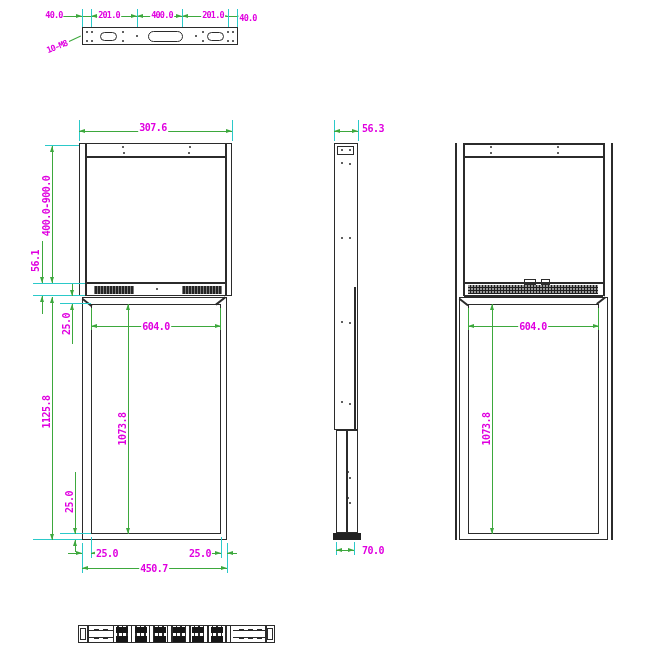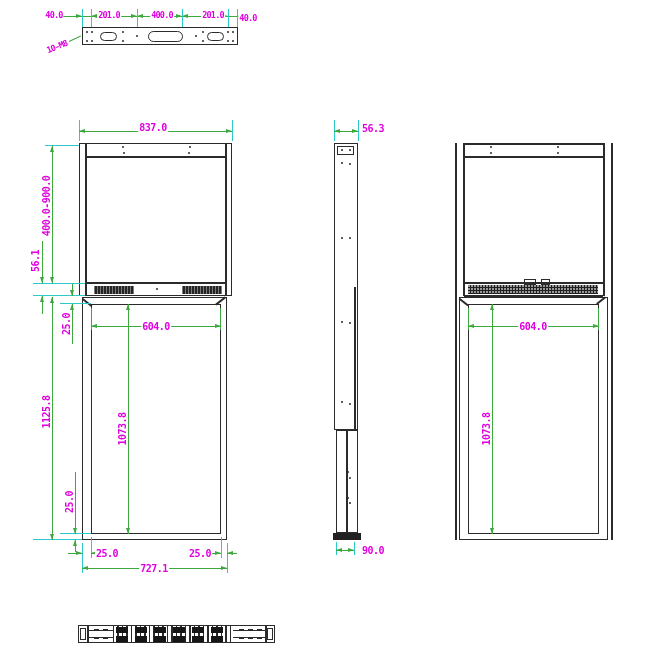--- a/index.html
+++ b/index.html
@@ -70,21 +70,21 @@
     <div class="dt sm" style="left:57px;top:47px;transform:translate(-50%,-50%) rotate(-22deg)">10-M8</div>
   </div>
 
   <div class="e" style="inset:0">
 
     <div class="e c" style="left:79px;top:120px;width:1px;height:21px"></div>
     <div class="e c" style="left:232px;top:120px;width:1px;height:21px"></div>
     <div class="e g" style="left:79px;top:131px;width:153px;height:1px"></div>
     <div class="aL" style="left:79px;top:129px"></div>
     <div class="aR" style="left:226px;top:129px"></div>
-    <div class="dt" style="left:153px;top:127px">837.0</div>
+    <div class="dt" style="left:153px;top:127px">307.6</div>
 
     <div class="rect" style="left:79px;top:143px;width:153px;height:153px"></div>
     <div class="e k" style="left:85px;top:143px;width:1.5px;height:153px"></div>
     <div class="e k" style="left:225px;top:143px;width:1.5px;height:153px"></div>
     <div class="e k" style="left:86px;top:156px;width:139px;height:1.5px"></div>
     <div class="dot" style="left:122px;top:146px;box-shadow:1px 6px 0 0 #2b2b2b"></div>
     <div class="dot" style="left:189px;top:146px;box-shadow:-1px 6px 0 0 #2b2b2b"></div>
     <div class="e k" style="left:86px;top:282px;width:139px;height:1.5px"></div>
     <div class="grille" style="left:94px;top:286px;width:40px;height:8px"></div>
     <div class="grille" style="left:182px;top:286px;width:40px;height:8px"></div>
@@ -155,21 +155,21 @@
 
     <div class="e g" style="left:210px;top:553px;width:11px;height:1px"></div>
     <div class="aR" style="left:215px;top:551px"></div>
     <div class="e g" style="left:227px;top:553px;width:10px;height:1px"></div>
     <div class="aL" style="left:227px;top:551px"></div>
     <div class="dt" style="left:200px;top:553px">25.0</div>
 
     <div class="e g" style="left:82px;top:568px;width:145px;height:1px"></div>
     <div class="aL" style="left:82px;top:566px"></div>
     <div class="aR" style="left:221px;top:566px"></div>
-    <div class="dt" style="left:154px;top:568px">727.1</div>
+    <div class="dt" style="left:154px;top:568px">450.7</div>
   </div>
 
   <div class="e" style="inset:0">
     <div class="e c" style="left:334px;top:120px;width:1px;height:21px"></div>
     <div class="e c" style="left:358px;top:120px;width:1px;height:21px"></div>
     <div class="e g" style="left:334px;top:131px;width:24px;height:1px"></div>
     <div class="aL" style="left:334px;top:129px"></div>
     <div class="aR" style="left:352px;top:129px"></div>
     <div class="dt" style="left:373px;top:128px">56.3</div>
 
@@ -187,21 +187,21 @@
     <div class="e k" style="left:346px;top:430px;width:1.5px;height:103px"></div>
     <div class="dot" style="left:347px;top:471px;box-shadow:2px 6px 0 0 #2b2b2b"></div>
     <div class="dot" style="left:347px;top:497px;box-shadow:2px 5px 0 0 #2b2b2b"></div>
     <div class="fill" style="left:333px;top:533px;width:28px;height:7px"></div>
 
     <div class="e c" style="left:336px;top:542px;width:1px;height:13px"></div>
     <div class="e c" style="left:354px;top:542px;width:1px;height:13px"></div>
     <div class="e g" style="left:336px;top:550px;width:18px;height:1px"></div>
     <div class="aL" style="left:336px;top:548px"></div>
     <div class="aR" style="left:348px;top:548px"></div>
-    <div class="dt" style="left:373px;top:550px">90.0</div>
+    <div class="dt" style="left:373px;top:550px">70.0</div>
   </div>
 
   <div class="e" style="inset:0">
     <div class="e k" style="left:455px;top:143px;width:1.5px;height:397px"></div>
     <div class="e k" style="left:611px;top:143px;width:1.5px;height:397px"></div>
     <div class="e k" style="left:463px;top:143px;width:1.5px;height:153px"></div>
     <div class="e k" style="left:603px;top:143px;width:1.5px;height:153px"></div>
     <div class="e k" style="left:463px;top:143px;width:141px;height:1.5px"></div>
     <div class="e k" style="left:463px;top:156px;width:141px;height:1.5px"></div>
     <div class="dot" style="left:490px;top:146px;box-shadow:0 6px 0 0 #2b2b2b"></div>

